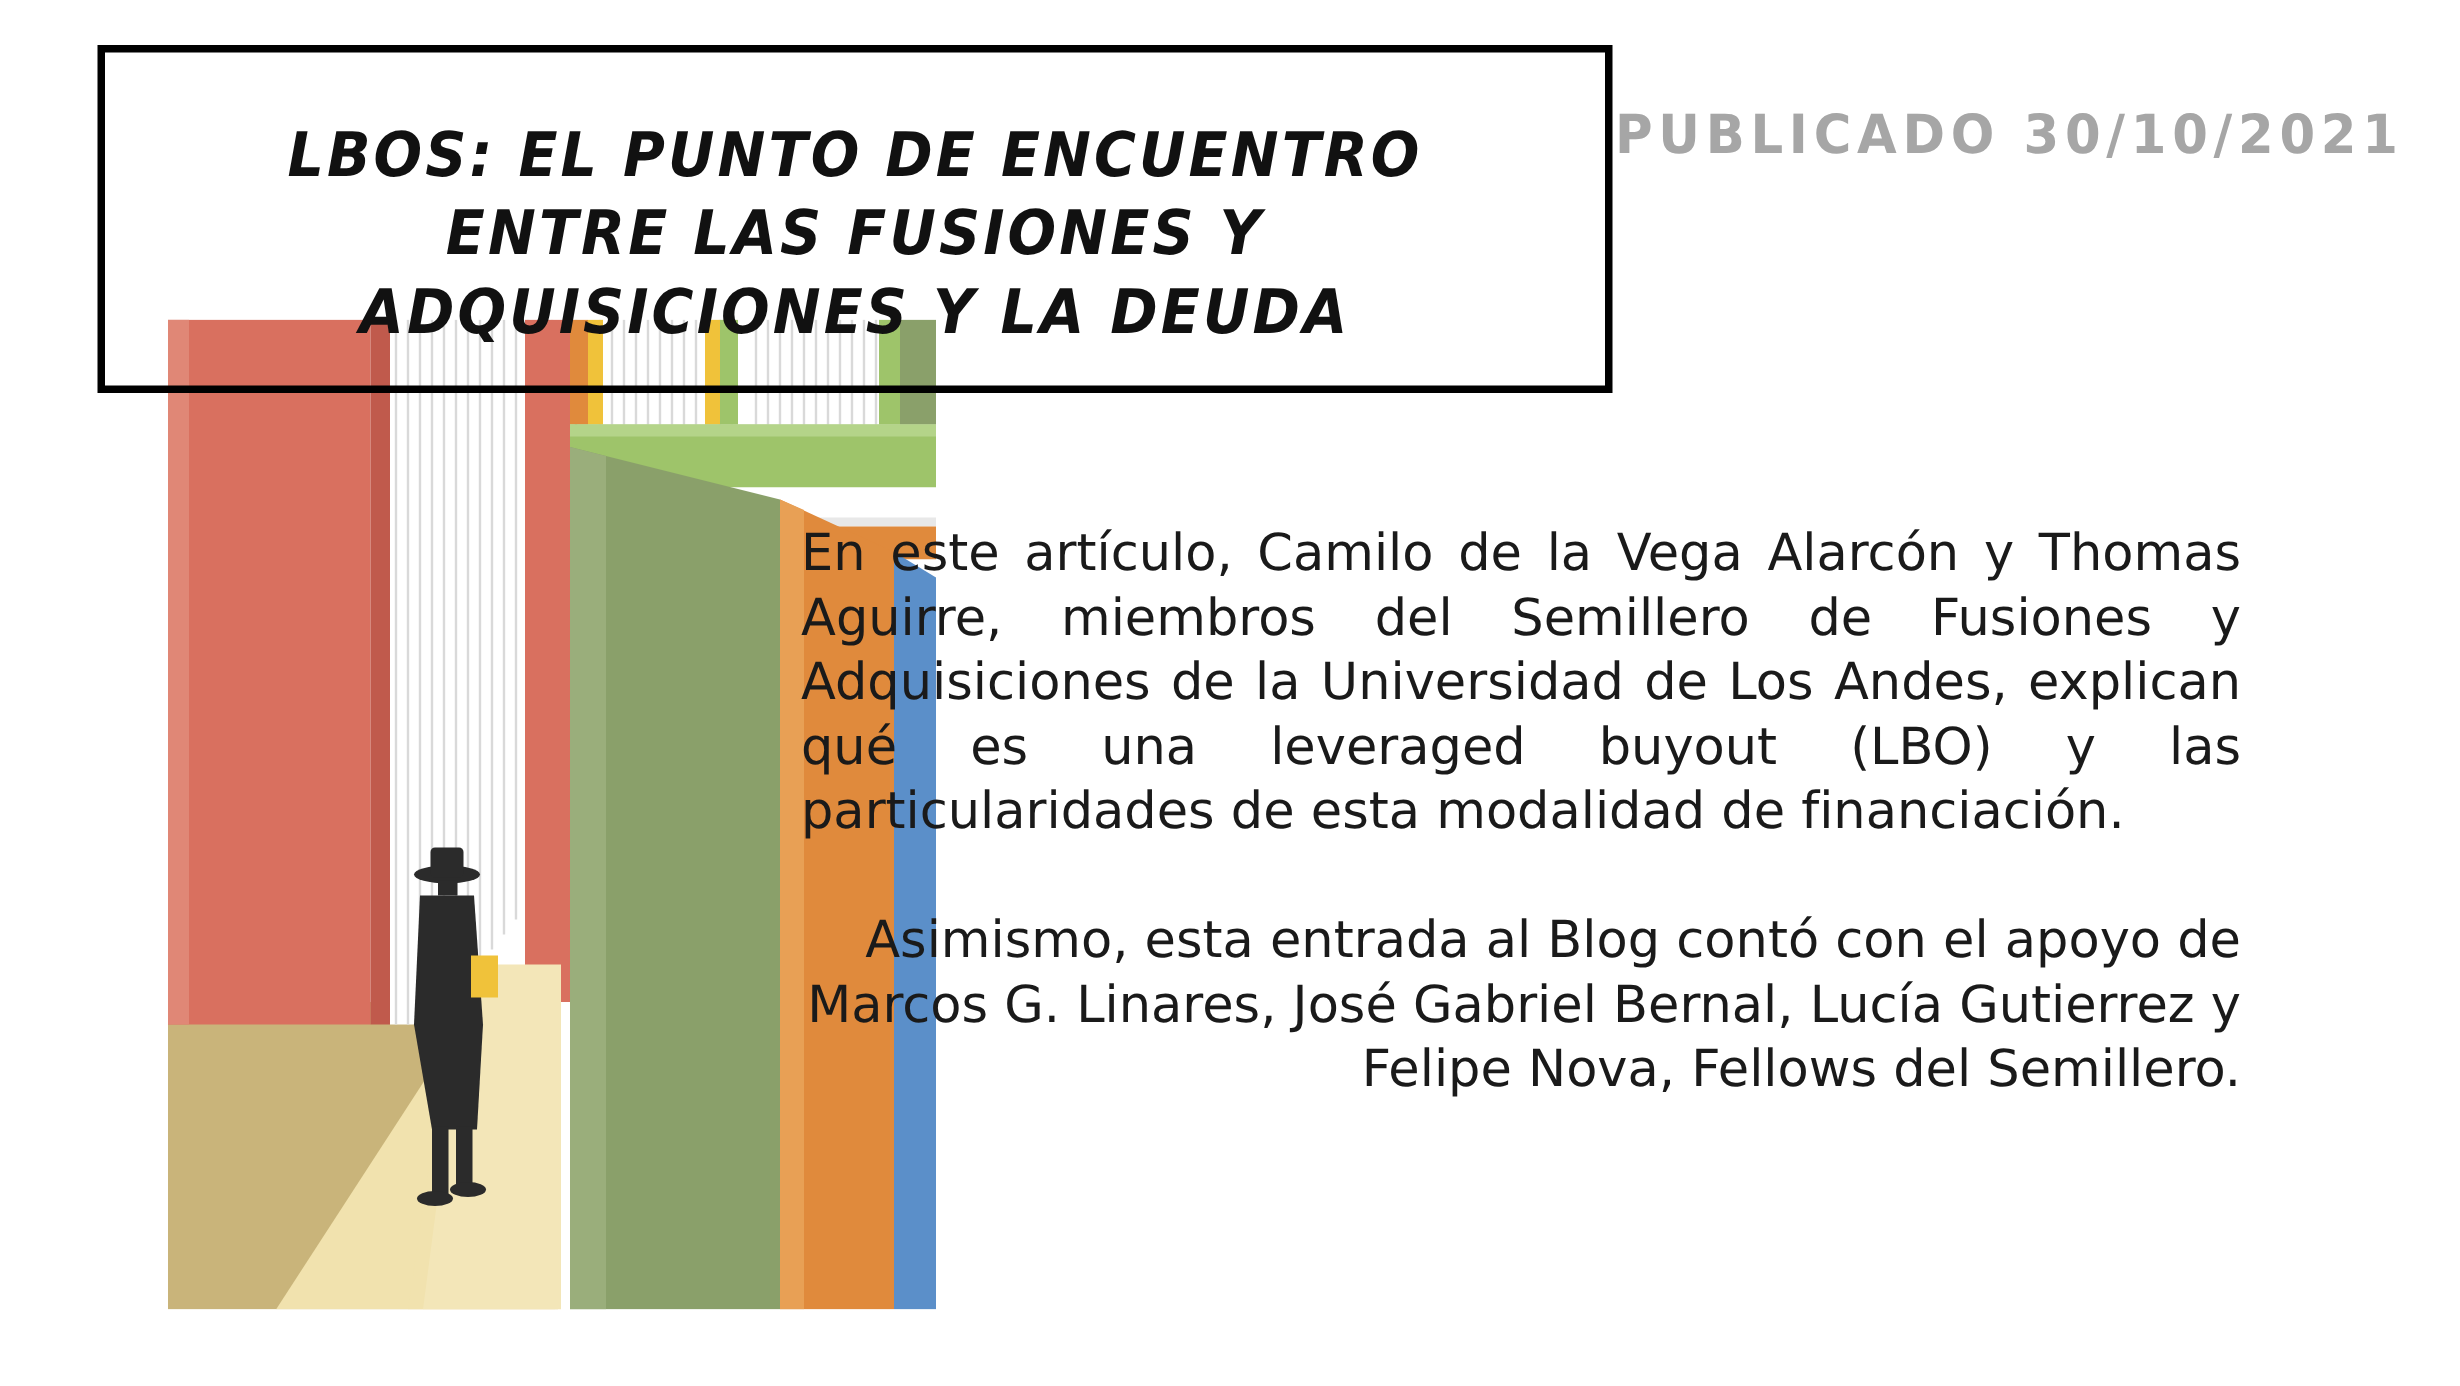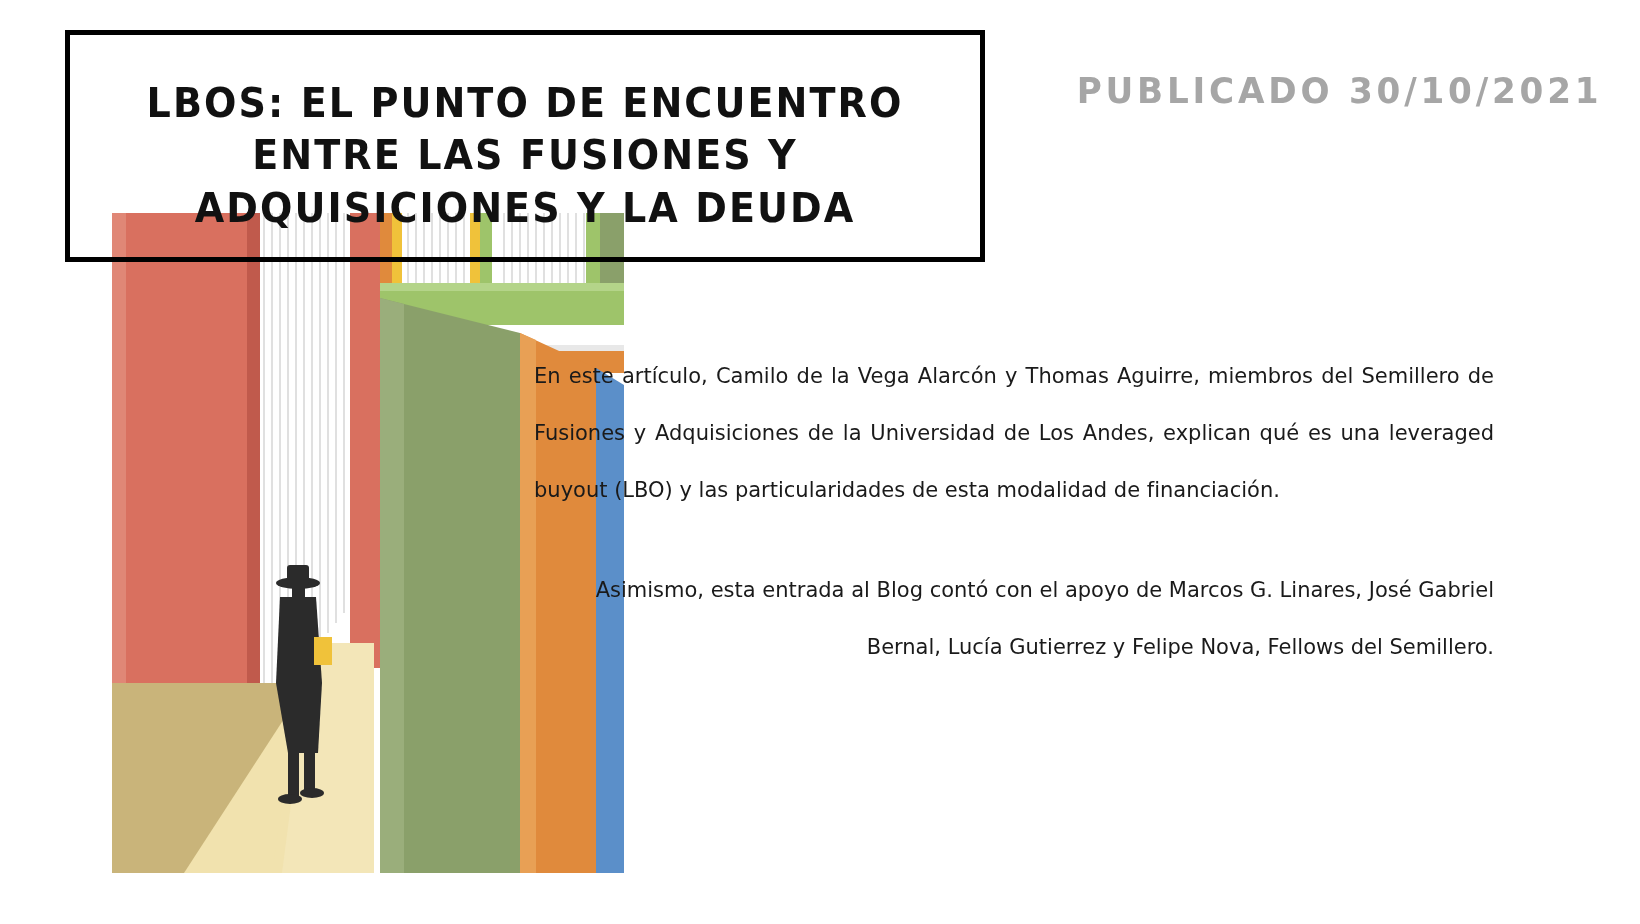--- a/index.html
+++ b/index.html
@@ -13,29 +13,30 @@
     position: relative;
     overflow: hidden;
     font-family: "Liberation Sans", sans-serif;
   }
 
   
   #title-box {
     position: absolute;
     left: 65px;
     top: 30px;
-    width: 920px;
+    width: 1010px;
     height: 232px;
     border: 5px solid #000000;
     background: transparent;
     box-sizing: border-box;
     z-index: 5;
     display: flex;
     align-items: flex-start;
     justify-content: center;
+    font-style: italic;
   }
   #title-text {
     margin-top: 42px;
     width: 860px;
     text-align: center;
     font-family: "DejaVu Sans", sans-serif;
     font-weight: 700;
     font-size: 41px;
     line-height: 1.28;
     letter-spacing: 2.2px;
@@ -72,22 +73,22 @@
   }
   #illustration svg { display: block; }
 
   
   #article-body {
     position: absolute;
     left: 534px;
     top: 348px;
     width: 960px;
     font-family: "DejaVu Sans", sans-serif;
-    font-size: 21px;
-    line-height: 57px;
+    font-size: 34px;
+    line-height: 43px;
     color: #1a1a1a;
     text-align: justify;
     z-index: 3;
   }
   #article-body p { margin: 0; }
   #article-body p.gap { margin-top: 43px; }
   #article-body p.last { text-align: right; }
 </style>
 </head>
 <body>

